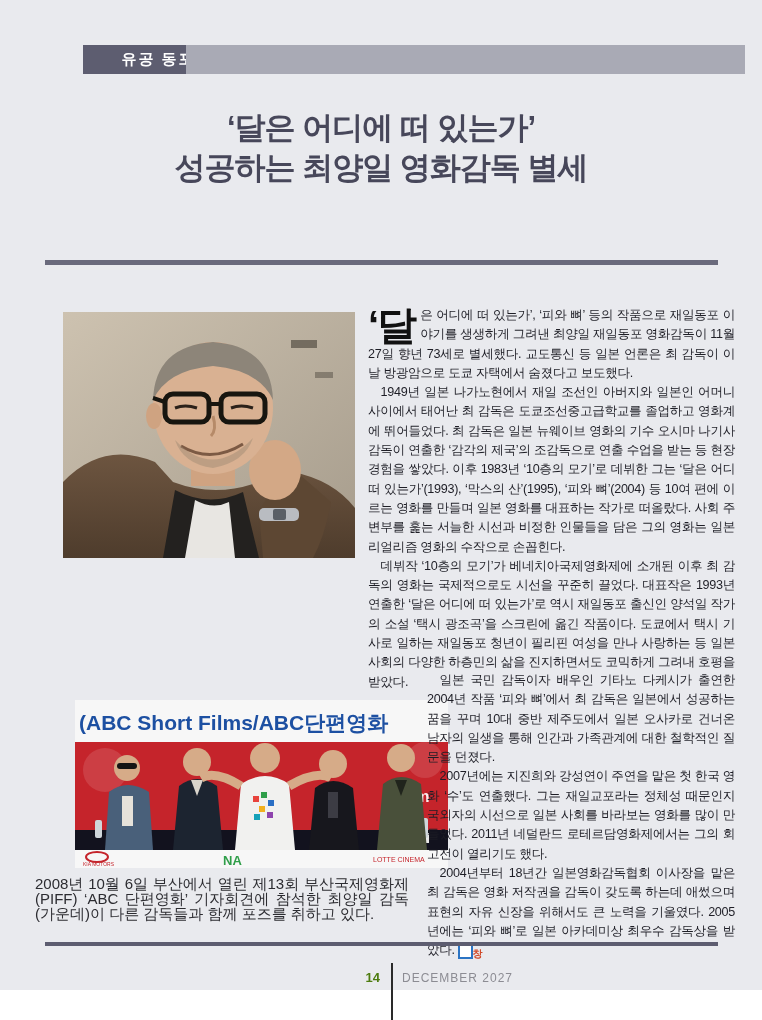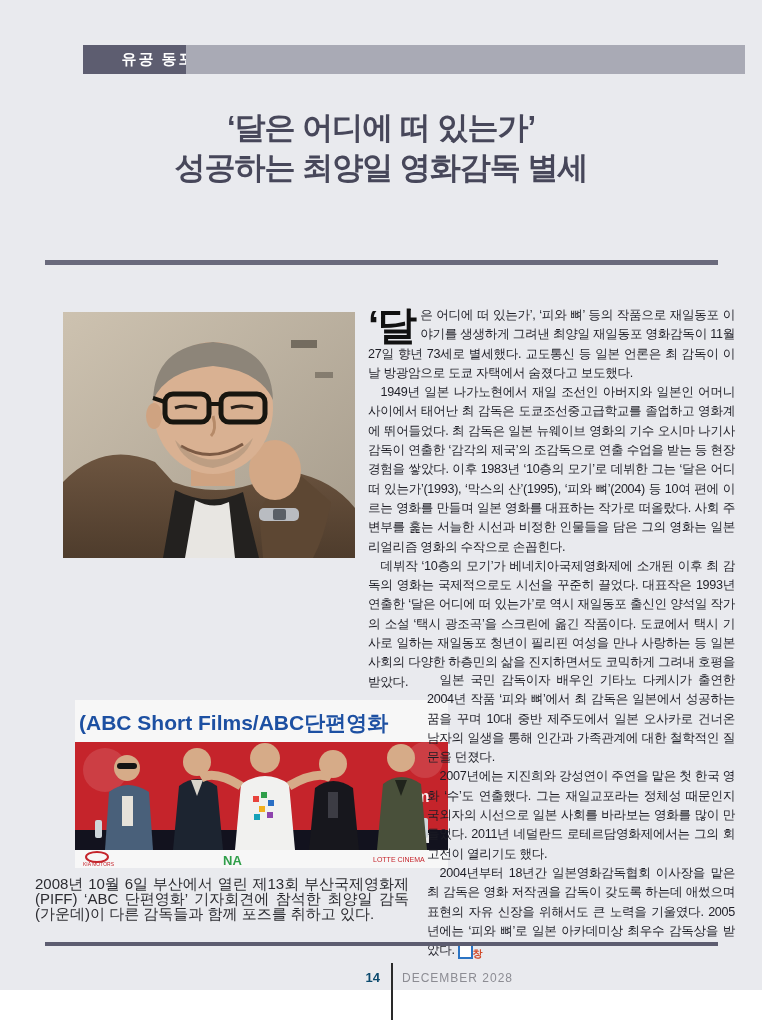--- a/index.html
+++ b/index.html
@@ -34,21 +34,21 @@
   .bodytext p{margin:0;}
   .bodytext p.indent{text-indent:1em;}
   .dropcap{float:left;font-size:40px;line-height:34px;font-weight:bold;color:#111;
     margin:2px 5px 0 0;letter-spacing:-2px;}
   .endmark{display:inline-block;width:15px;height:15px;border:2px solid #2b74c4;background:#fff;
     vertical-align:-3px;margin-left:3px;font-size:10px;line-height:15px;text-align:center;
     font-weight:bold;color:#d04a2a;box-sizing:border-box;}
 
   
   .footer-pagenum{position:absolute;left:300px;top:970px;width:80px;text-align:right;
-    font-size:13px;font-weight:bold;color:#0c4a6e;}
+    font-size:13px;font-weight:bold;color:#4d7c0f;}
   .footer-divider{position:absolute;left:391px;top:963px;width:2px;height:57px;background:#2a2a2a;}
   .footer-issue{position:absolute;left:402px;top:971px;font-size:12px;color:#8c8c93;letter-spacing:1px;}
 </style>
 </head>
 <body>
 
 <div class="page">
   <div class="gray-area"></div>
 
   <div class="section-tab">
@@ -176,14 +176,14 @@
 
   <div class="bodytext block2">
     <p class="indent">일본 국민 감독이자 배우인 기타노 다케시가 출연한 2004년 작품 ‘피와 뼈’에서 최 감독은 일본에서 성공하는 꿈을 꾸며 10대 중반 제주도에서 일본 오사카로 건너온 남자의 일생을 통해 인간과 가족관계에 대한 철학적인 질문을 던졌다.</p>
     <p class="indent">2007년에는 지진희와 강성연이 주연을 맡은 첫 한국 영화 ‘수’도 연출했다. 그는 재일교포라는 정체성 때문인지 국외자의 시선으로 일본 사회를 바라보는 영화를 많이 만들었다. 2011년 네덜란드 로테르담영화제에서는 그의 회고전이 열리기도 했다.</p>
     <p class="indent"><span>2004년부터 18년간 일본영화감독협회 이사장을 맡은 최 감독은 영화 저작권을 감독이 갖도록 하는데 애썼으며 표현의 자유 신장을 위해서도 큰 노력을 기울였다. 2005년에는 ‘피와 뼈’로 일본 아카데미상 최우수 감독상을 받았다.</span><span class="endmark">창</span></p>
   </div>
 
   <div class="rule-bottom"></div>
   <div class="footer-pagenum">14</div>
   <div class="footer-divider"></div>
-  <div class="footer-issue">DECEMBER 2028</div>
+  <div class="footer-issue">DECEMBER 2027</div>
 </div>
 
 </body></html>

